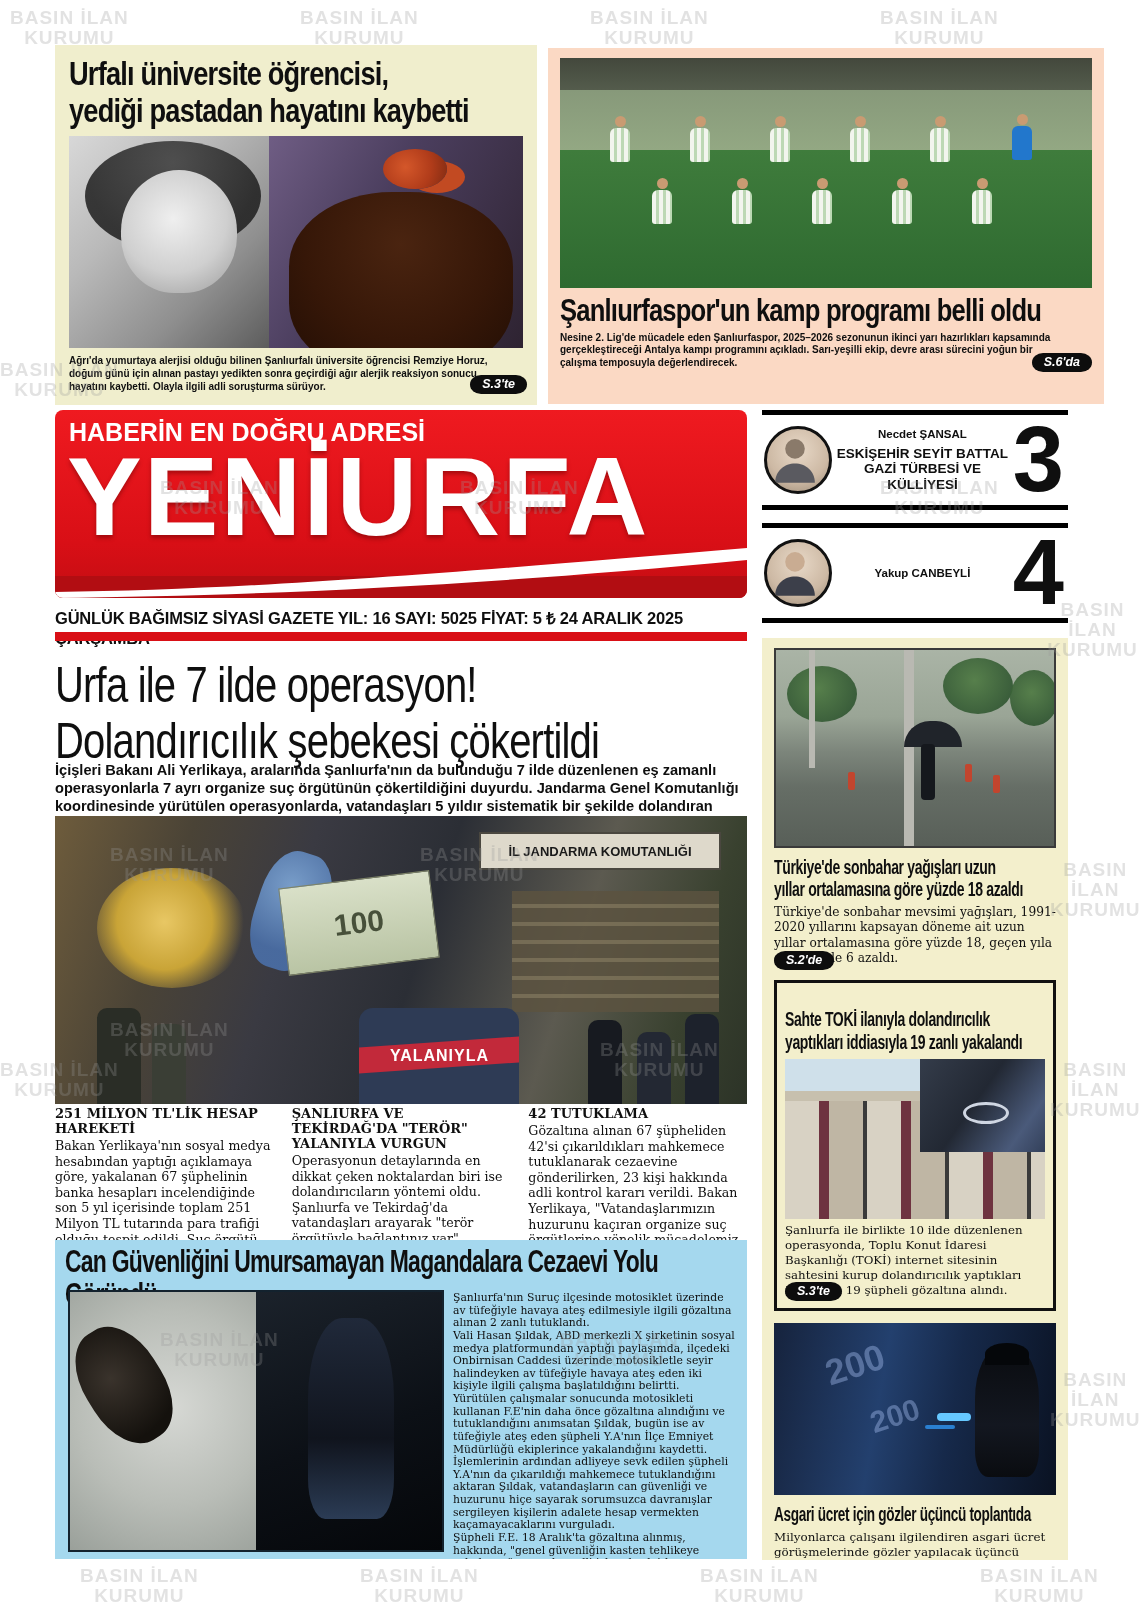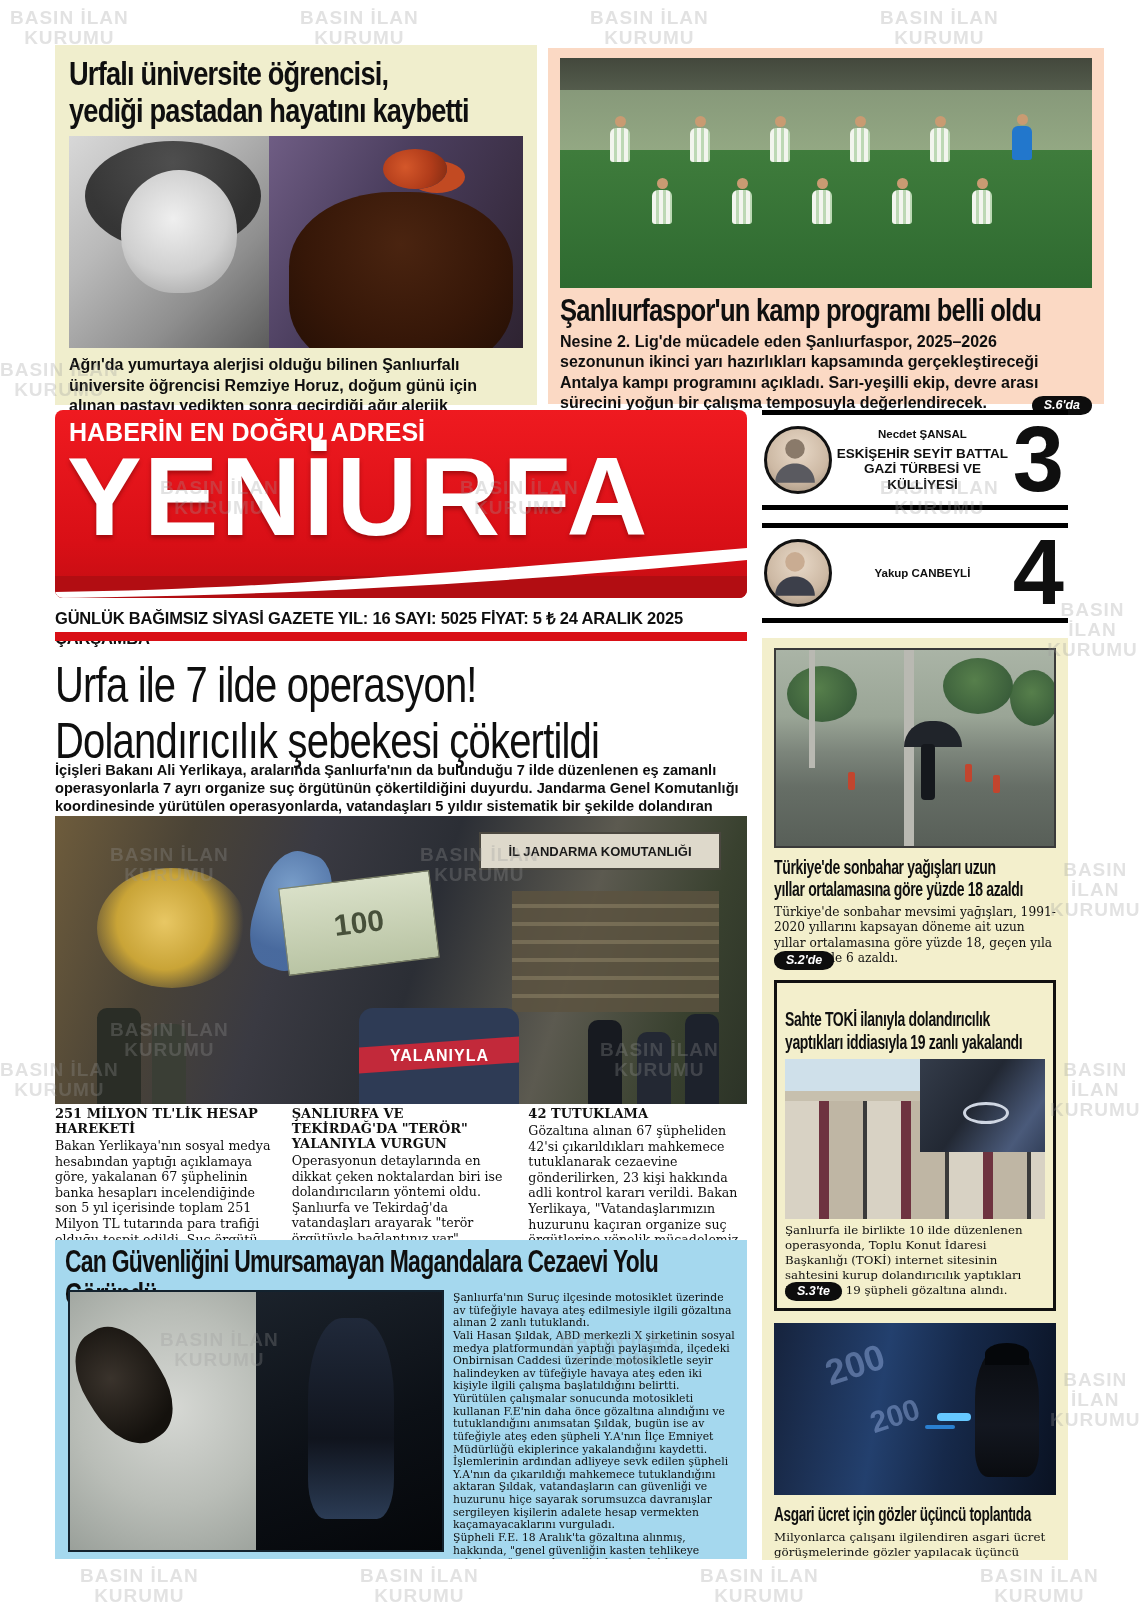--- a/index.html
+++ b/index.html
@@ -15,21 +15,21 @@
   .cx68{display:block;transform:scaleX(.68);transform-origin:left top;width:147%;}
   
   .wm{position:absolute;z-index:60;color:#9a9a9a;opacity:.28;font-weight:900;font-size:19px;
       line-height:1.05;letter-spacing:1px;pointer-events:none;text-align:center;}
   
   .badge{display:inline-block;background:#0d0d0d;color:#fff;font-weight:bold;font-style:italic;
          font-size:12.5px;padding:2px 12px;border-radius:14px/12px;line-height:1.2;}
   
   #tl-story{left:55px;top:45px;width:482px;height:360px;background:#f0eecd;padding:10px 14px;box-sizing:border-box;}
   #tl-headline{font-size:34px;font-weight:800;line-height:1.08;letter-spacing:-1px;}
-  .story-caption{font-size:16px;font-weight:bold;line-height:1.28;}
+  .story-caption{font-size:10px;font-weight:bold;line-height:1.28;}
   #tl-photo{position:relative;margin-top:8px;width:454px;height:212px;overflow:hidden;background:#5a4450;}
   .portrait{position:absolute;left:0;top:0;width:44%;height:100%;
             background:linear-gradient(135deg,#d8d8d8 0%,#b9b9b9 35%,#8f8f8f 70%,#5c5c5c 100%);}
   .portrait .face{position:absolute;left:26%;top:16%;width:58%;height:58%;border-radius:50% 50% 46% 46%;
             background:radial-gradient(circle at 45% 40%,#efefef 0%,#cfcfcf 55%,#9a9a9a 100%);}
   .portrait .hair{position:absolute;left:8%;top:2%;width:88%;height:52%;border-radius:50%;
             background:radial-gradient(circle at 50% 20%,#3b3b3b,#1d1d1d 70%);opacity:.85;}
   .cakeside{position:absolute;right:0;top:0;width:56%;height:100%;
             background:linear-gradient(120deg,#6f5d84 0%,#4b3e5e 40%,#2e2331 100%);}
   .cake{position:absolute;right:4%;bottom:-14%;width:88%;height:88%;border-radius:46%/40%;

